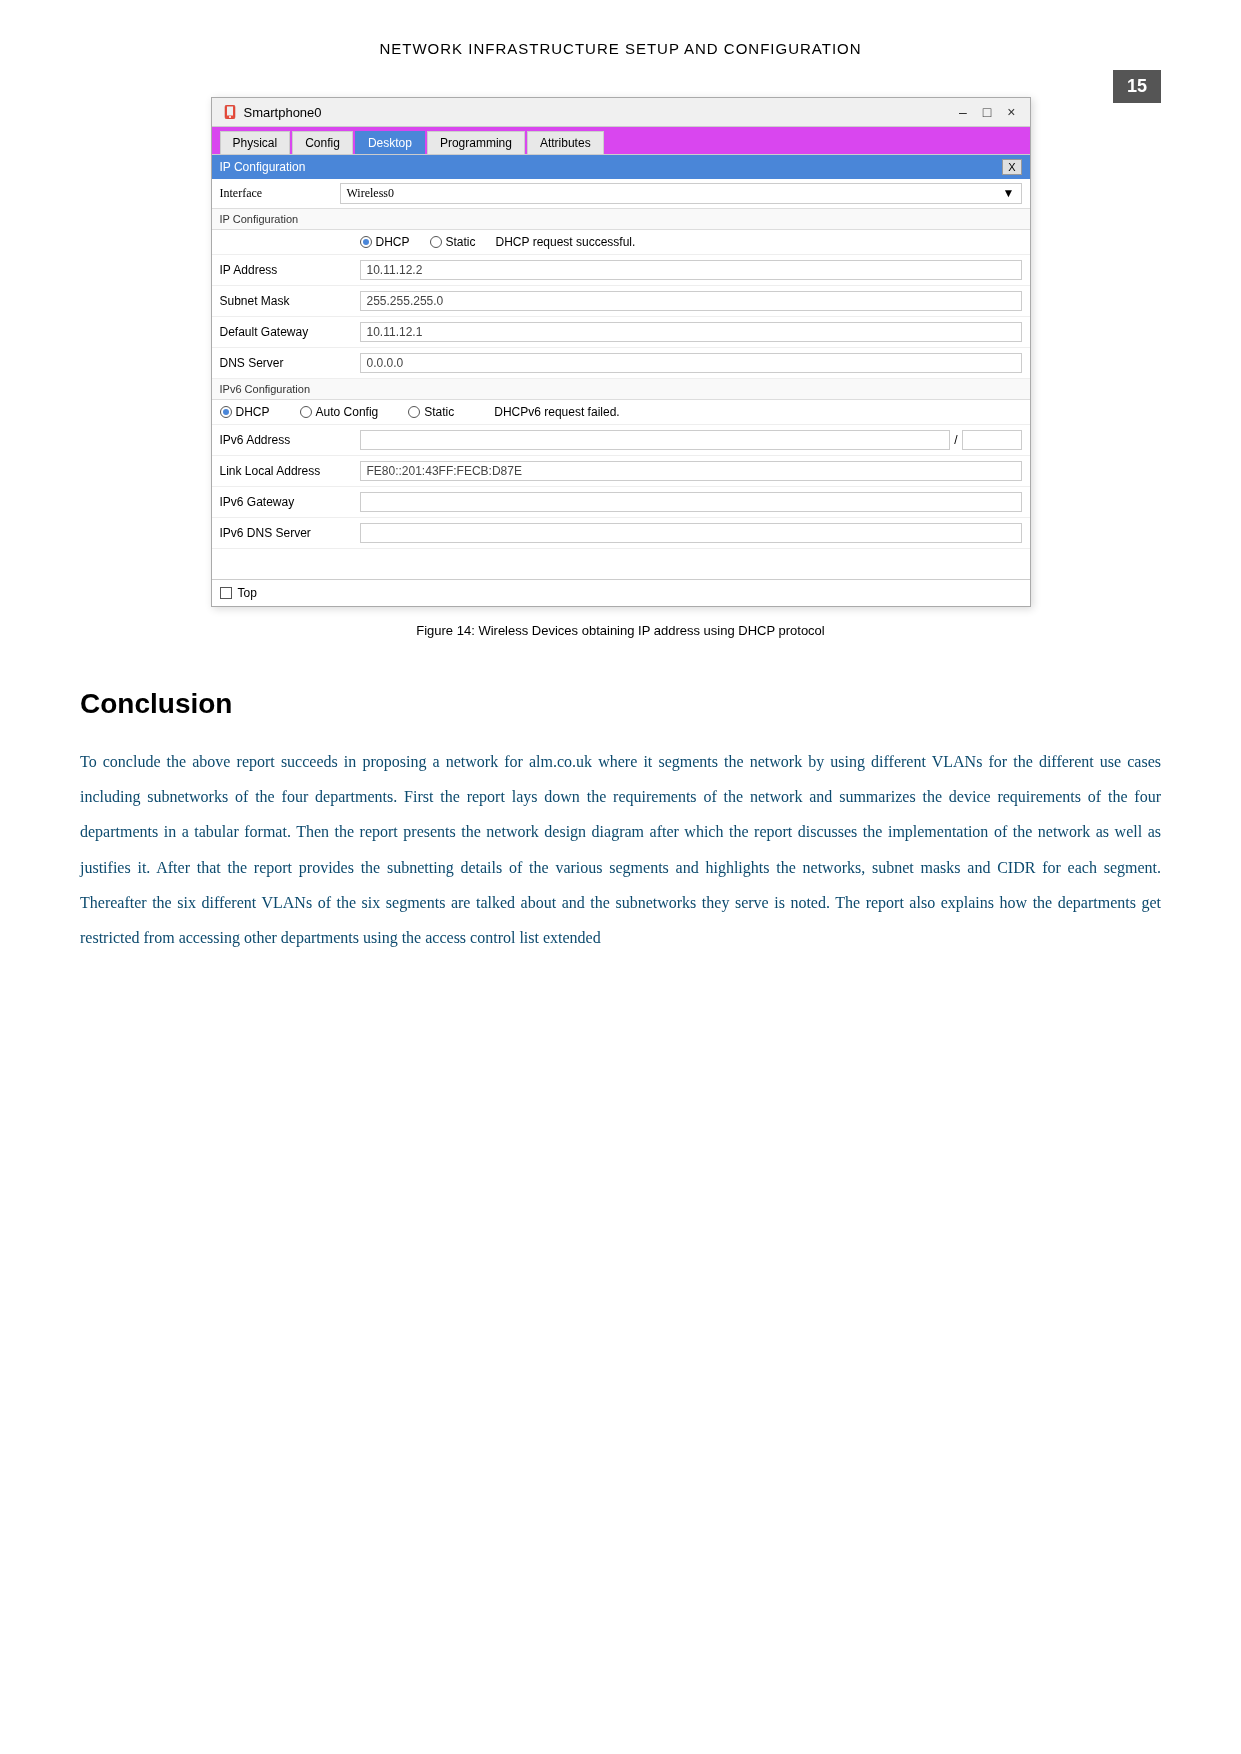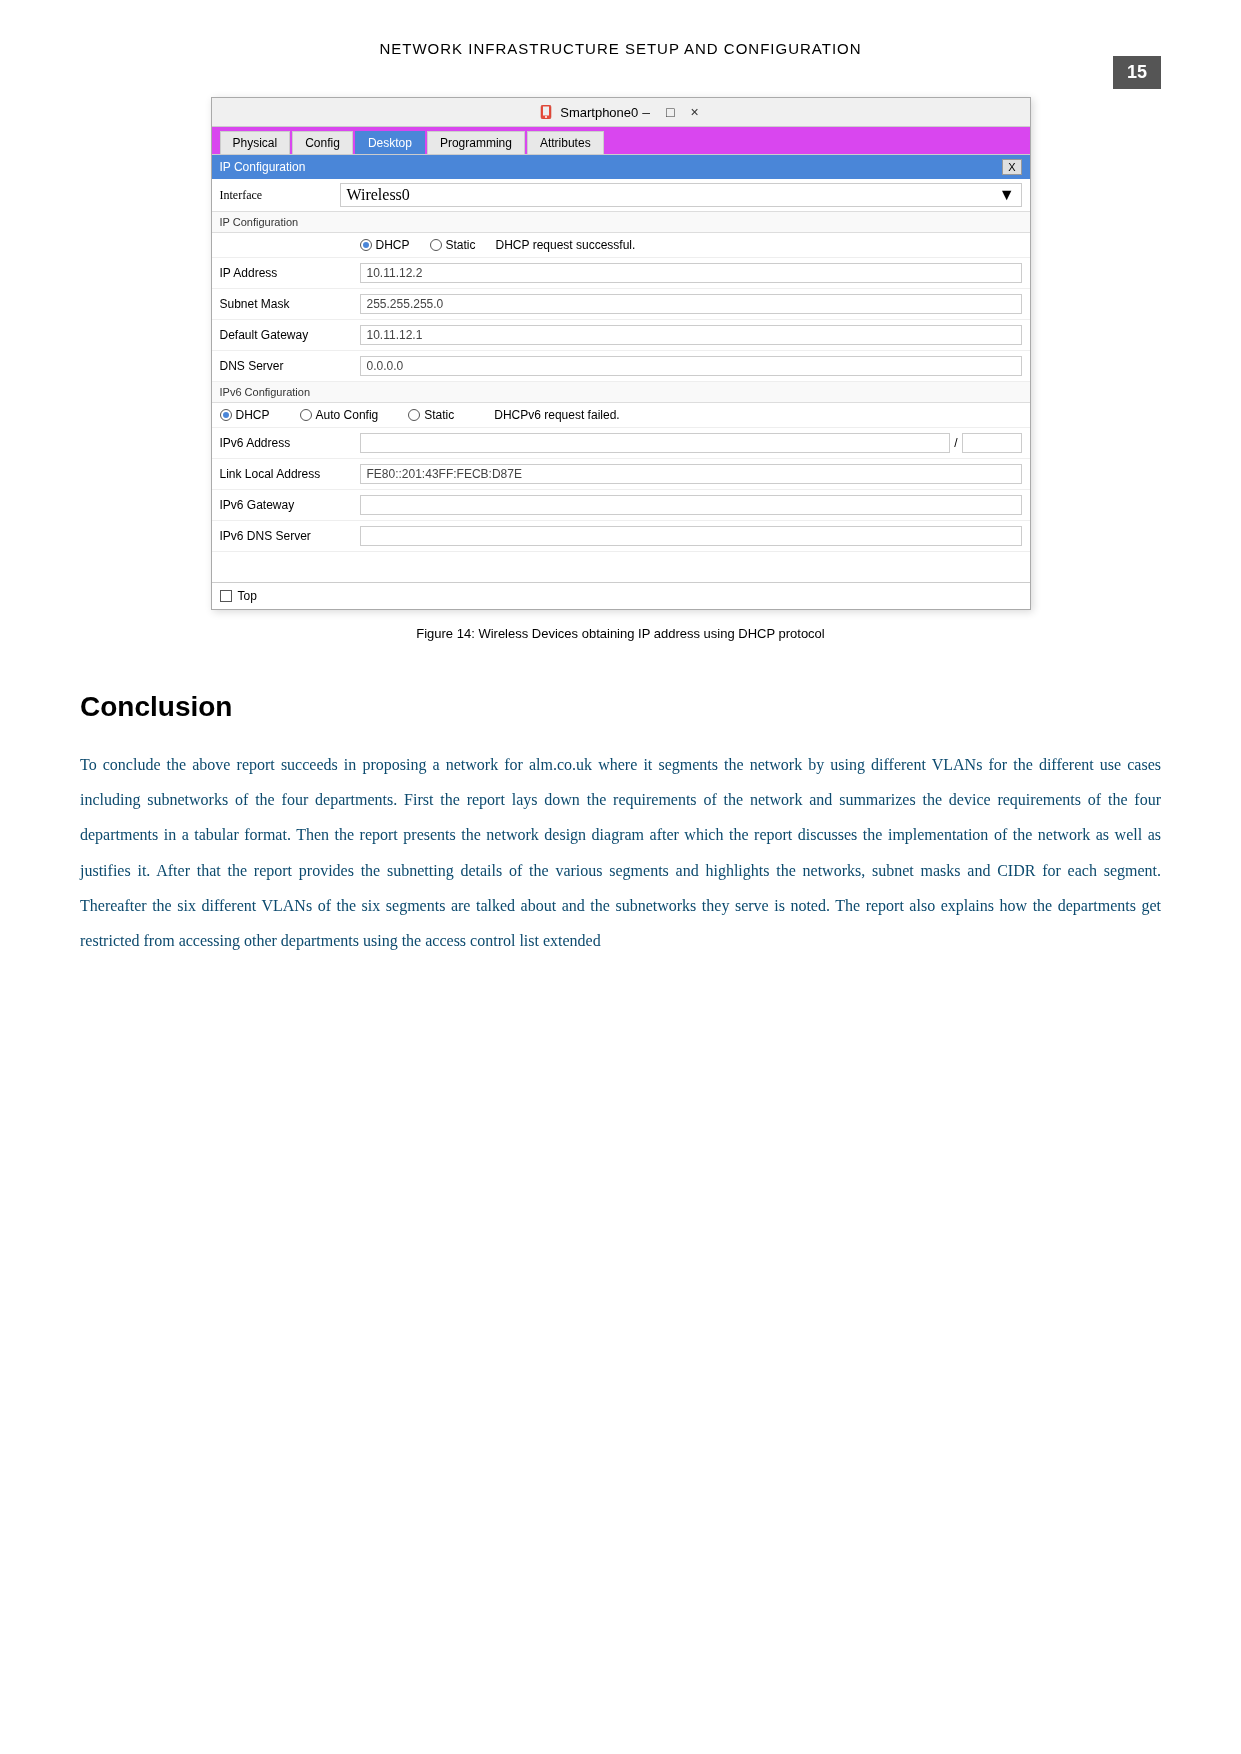--- a/index.html
+++ b/index.html
@@ -8,21 +8,21 @@
       font-family: 'Times New Roman', Times, serif;
       width: 1241px;
       min-height: 1754px;
       padding: 40px 80px;
       color: #000;
     }
 
     
     .page-number-badge {
       position: absolute;
-      top: 16px;
+      top: 30px;
       right: 0;
       background: #555;
       color: #fff;
       font-size: 18px;
       font-family: Arial, sans-serif;
       font-weight: bold;
       padding: 6px 14px;
       min-width: 48px;
       text-align: center;
     }
@@ -48,21 +48,21 @@
       background: #f0f0f0;
       margin: 0 auto 16px auto;
       width: 820px;
       box-shadow: 2px 2px 8px rgba(0,0,0,0.15);
     }
 
     .window-titlebar {
       background: #f0f0f0;
       display: flex;
       align-items: center;
-      justify-content: center;
+      justify-content: space-between;
       padding: 6px 10px;
       border-bottom: 1px solid #ccc;
     }
 
     .window-title {
       font-family: Arial, sans-serif;
       font-size: 13px;
       font-weight: normal;
       display: flex;
       align-items: center;
@@ -163,21 +163,21 @@
     }
 
     .interface-select {
       flex: 1;
       display: flex;
       justify-content: space-between;
       align-items: center;
       border: 1px solid #ccc;
       padding: 2px 6px;
       background: #fff;
-      font-size: 16px;
+      font-size: 12px;
     }
 
     
     .section-header {
       font-family: Arial, sans-serif;
       font-size: 11px;
       color: #333;
       padding: 4px 8px;
       border-bottom: 1px solid #ddd;
       background: #f9f9f9;

